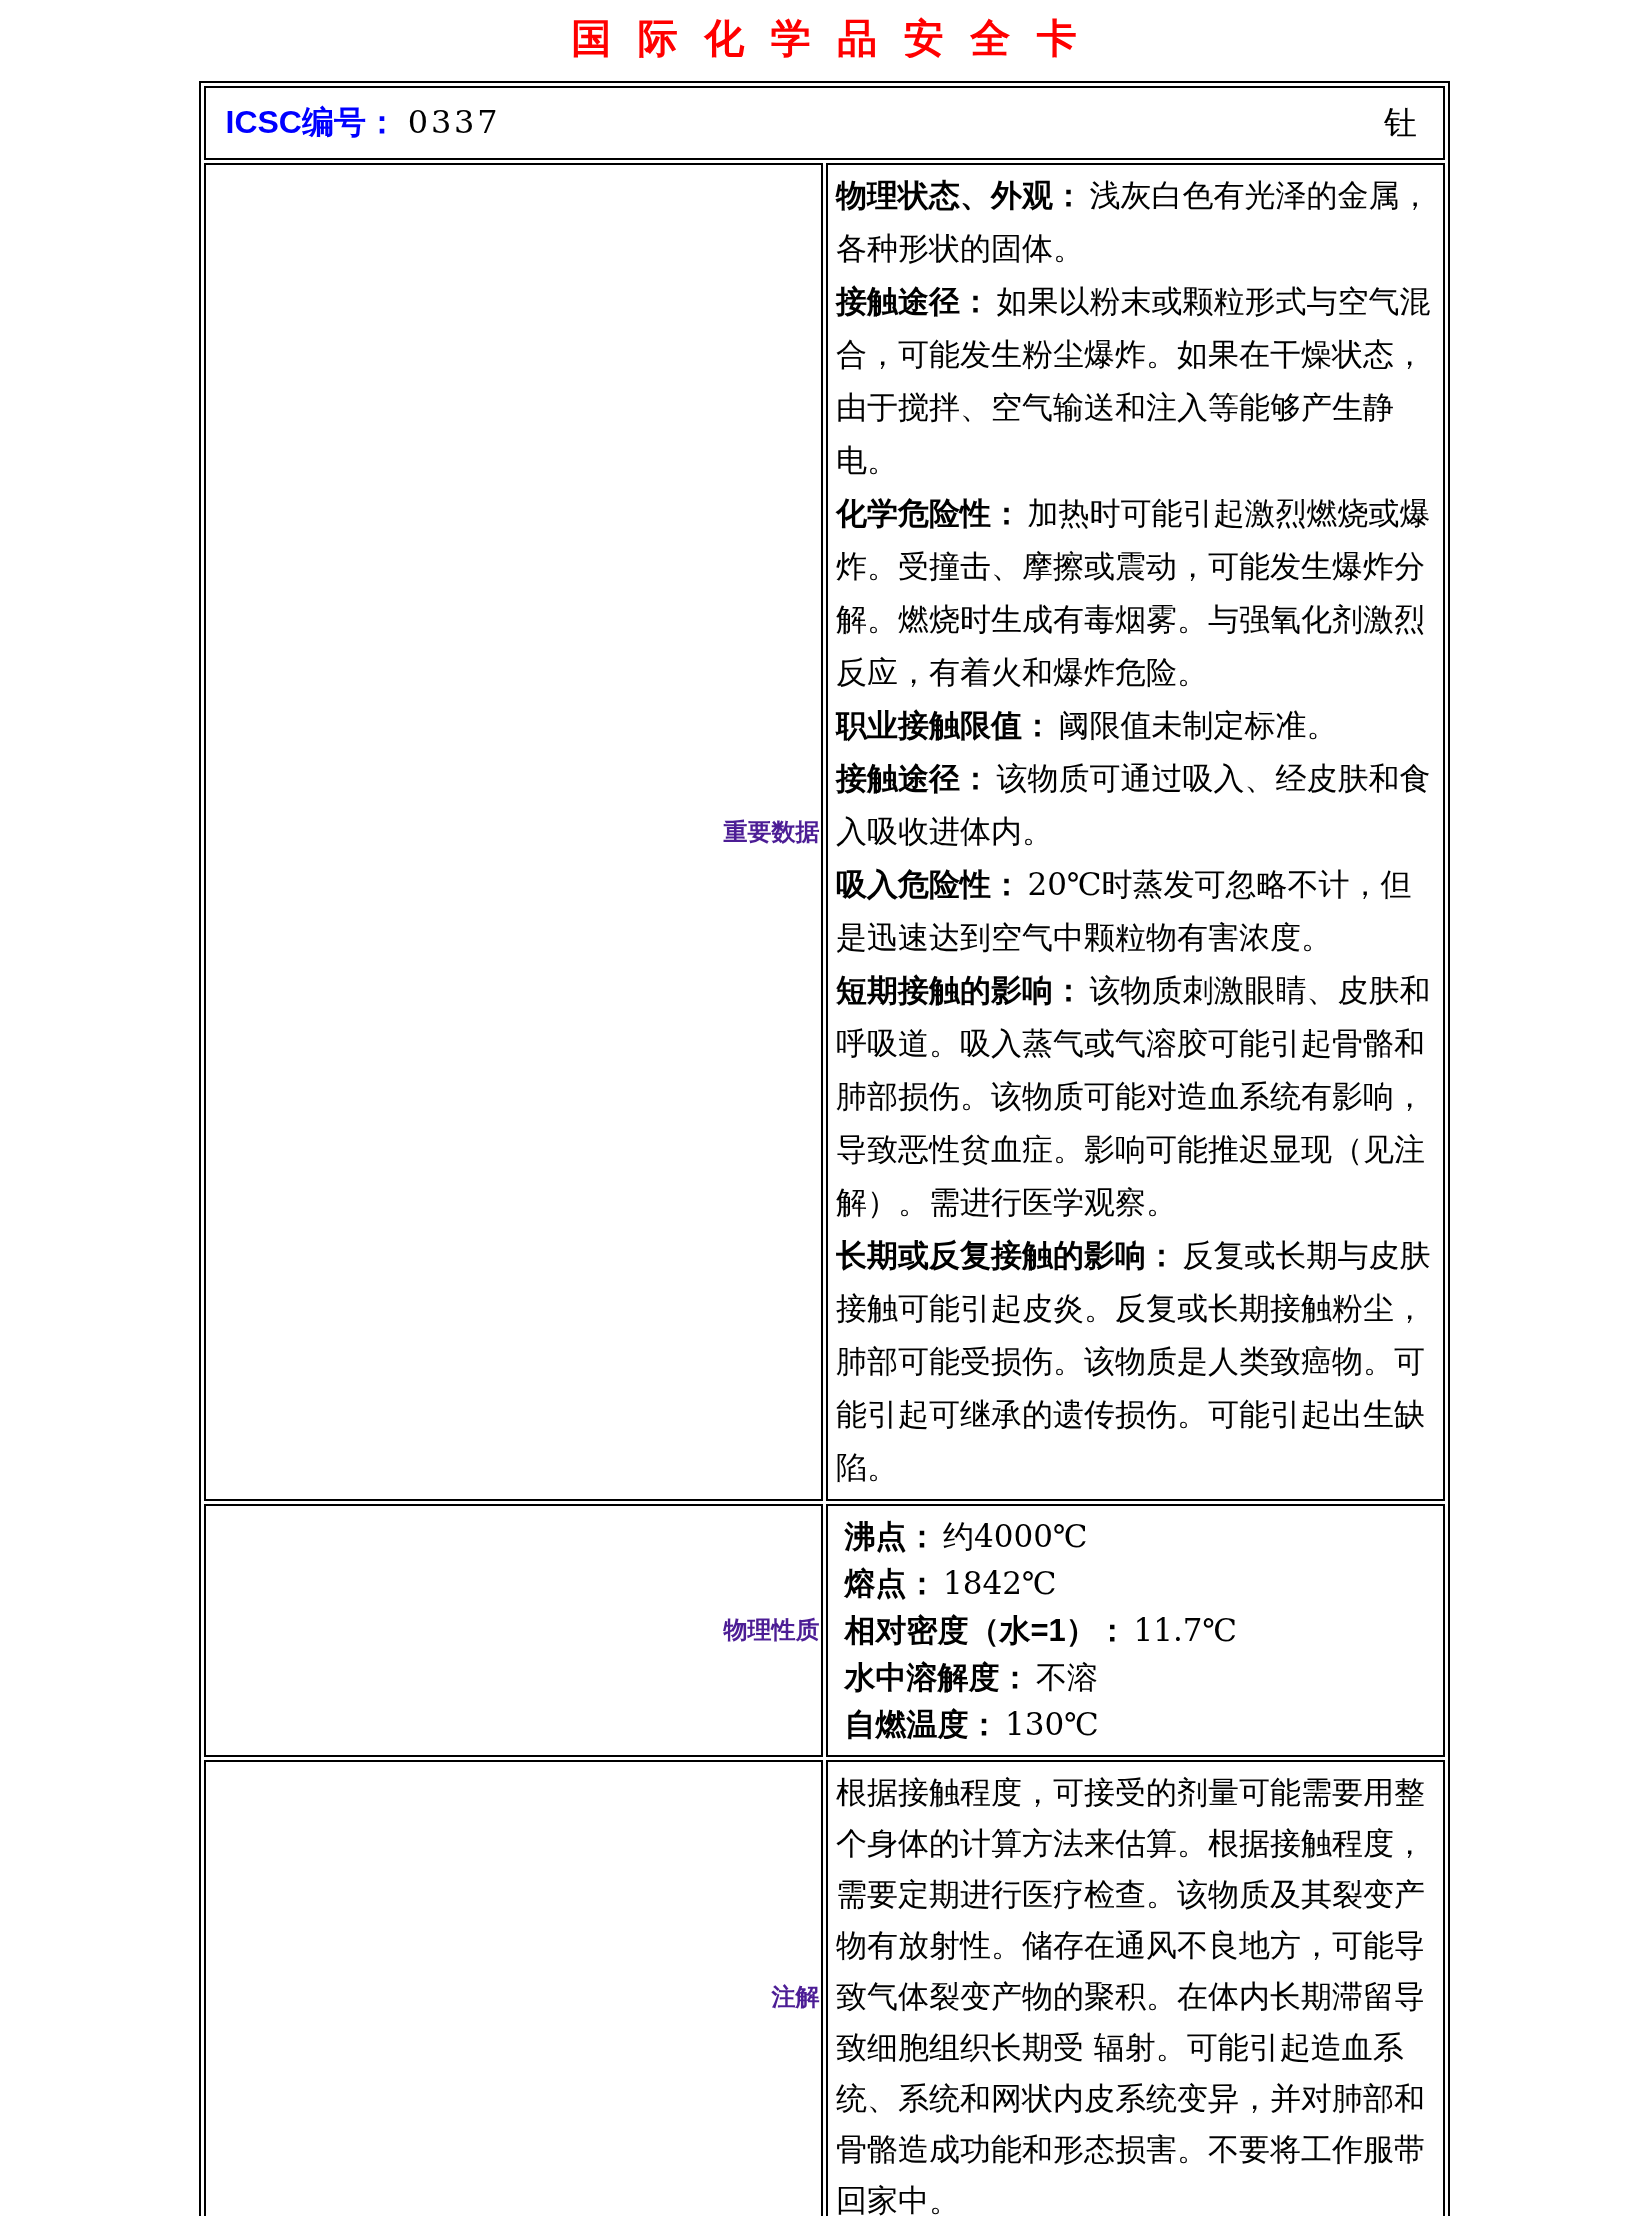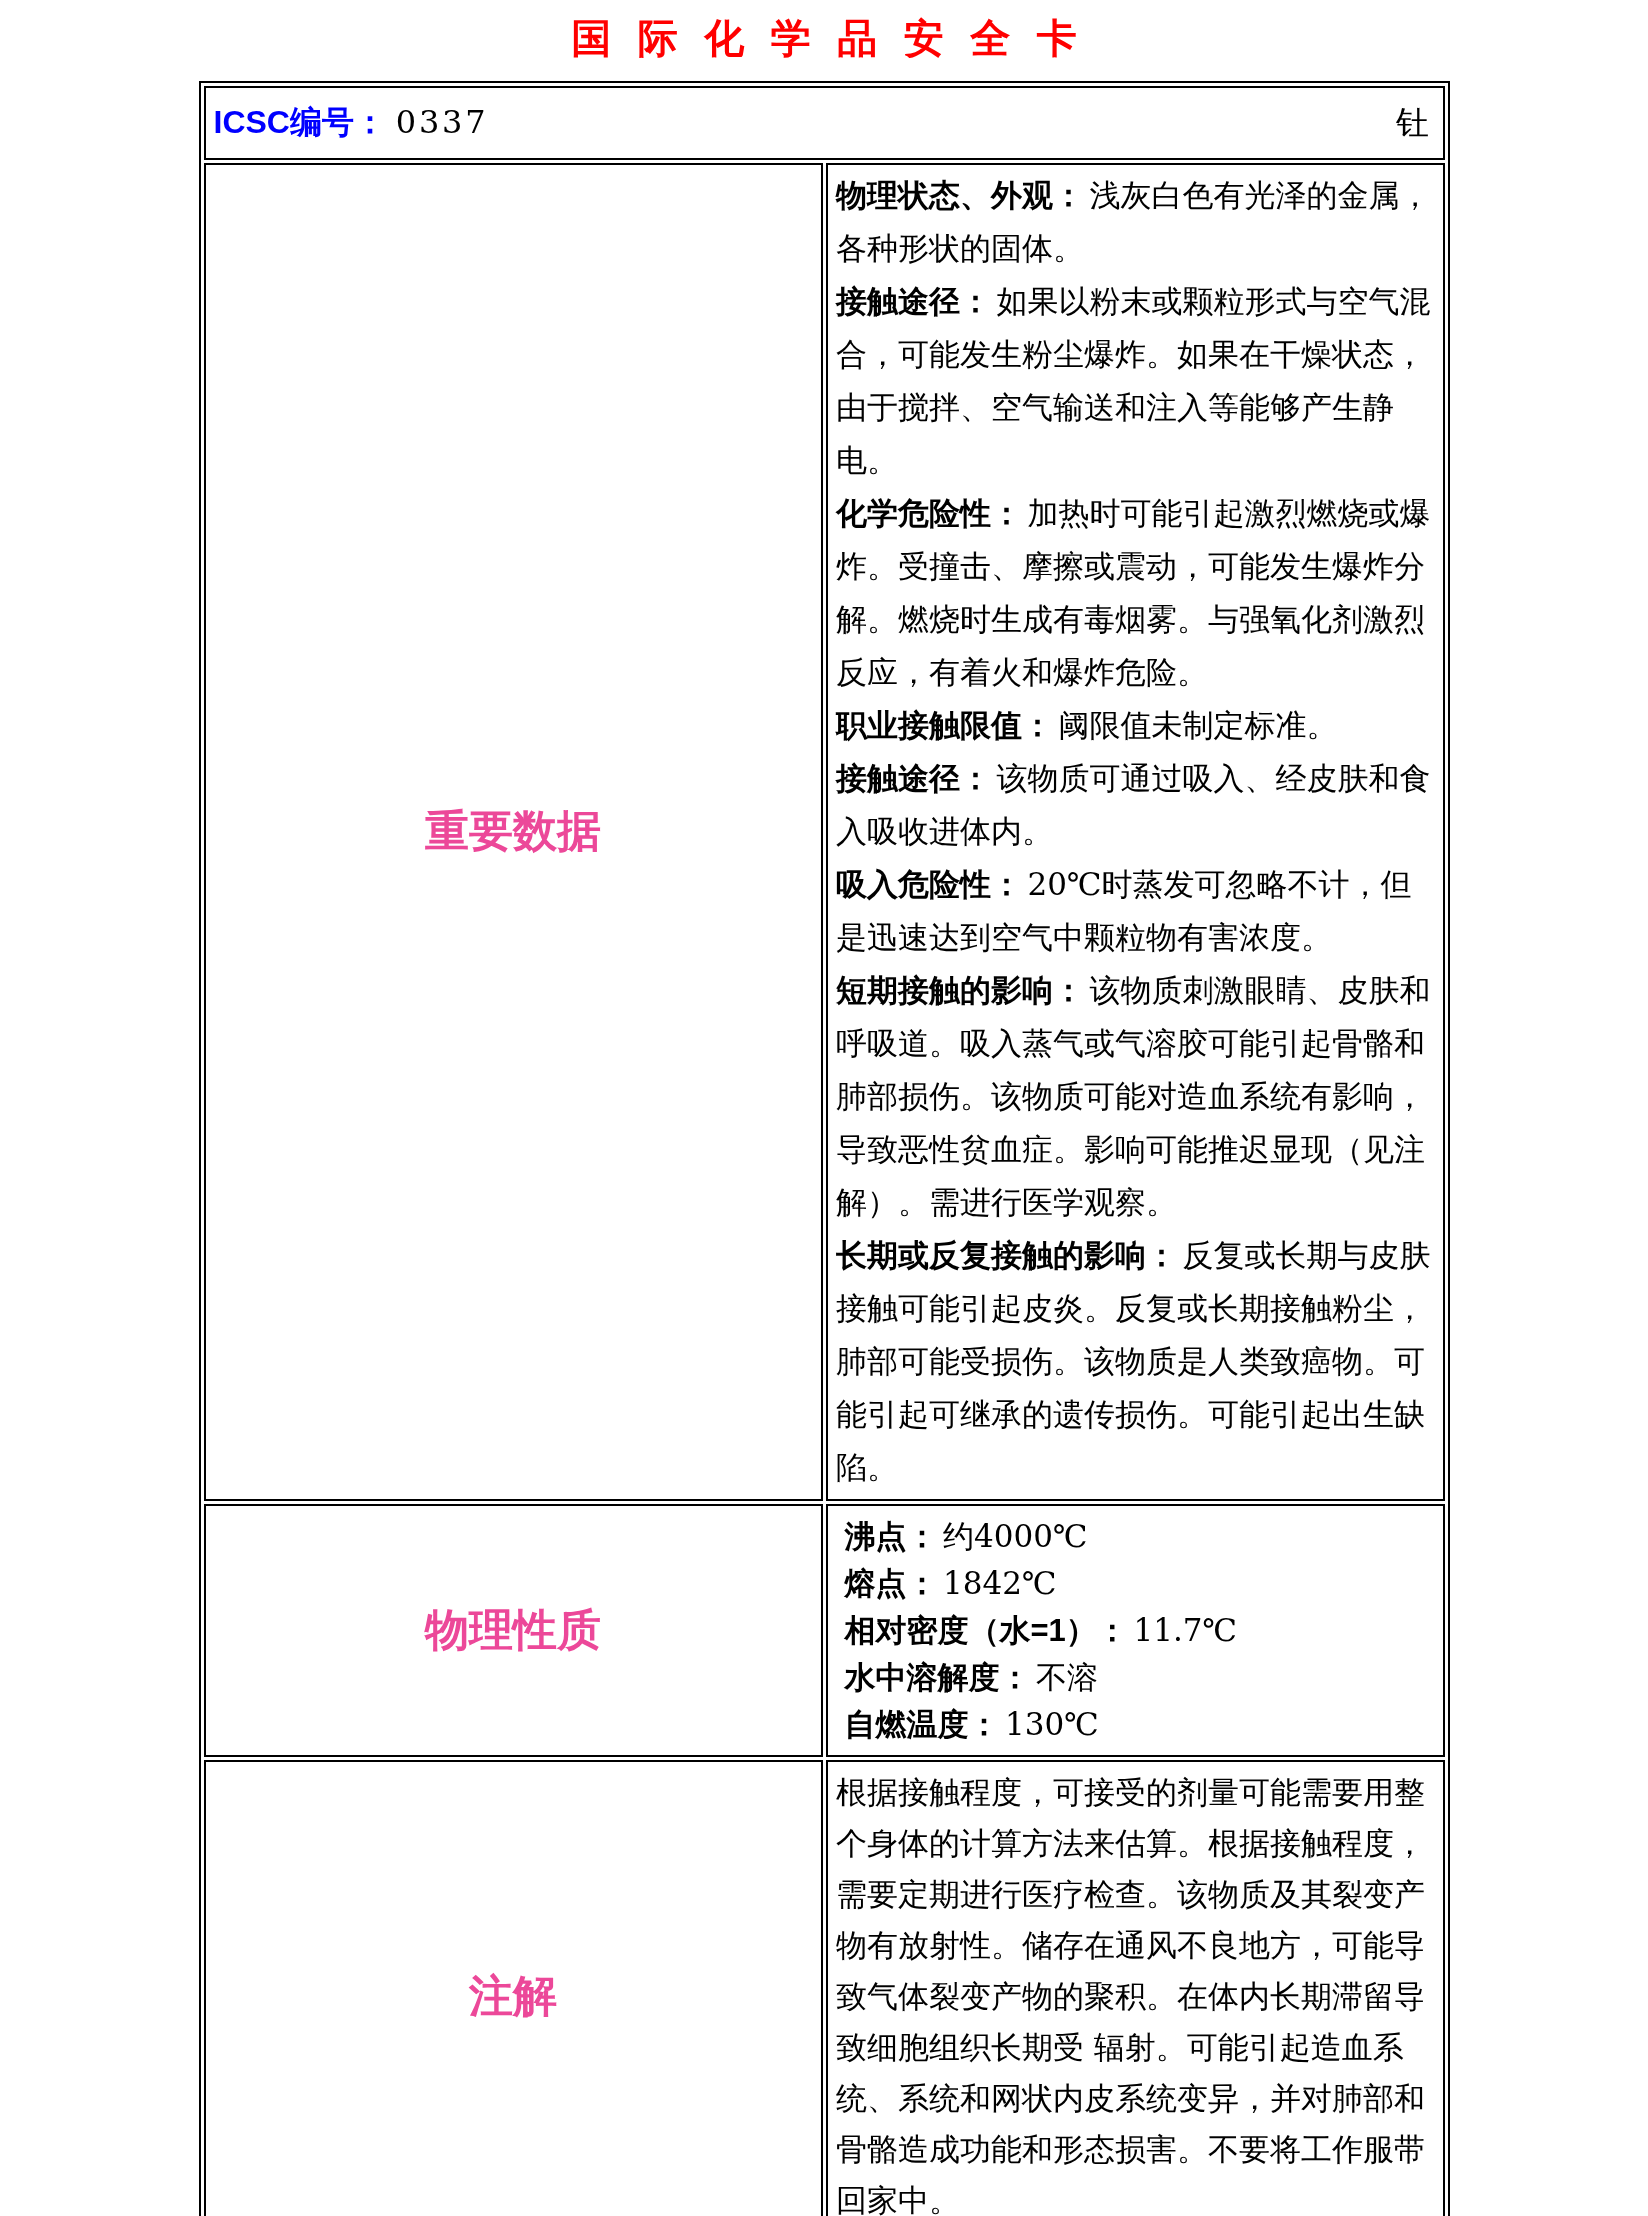--- a/index.html
+++ b/index.html
@@ -30,34 +30,34 @@
     border-spacing: 3.5px;
     table-layout: fixed;
   }
   table.card td {
     border: 2.1px solid #000;
     vertical-align: middle;
     background: #fff;
   }
   td.lblcol {
     width: 165px;
-    text-align: center;
-    color: #ec4899;
+    text-align: right;
+    color: #4c1d95;
     font-weight: bold;
     font-family: "Liberation Sans", sans-serif;
-    font-size: 44px;
+    font-size: 24px;
   }
   td.contentcol {
     padding: 4.2px 8.4px;
     font-size: 31px;
     line-height: 53px;
   }
   td.header-cell {
     height: 70px;
-    padding: 0 8px;
+    padding: 0 20px;
   }
   .header-flex {
     display: flex;
     justify-content: space-between;
     align-items: center;
     font-size: 32px;
   }
   .icsc-label {
     color: #0000ff;
     font-weight: bold;

